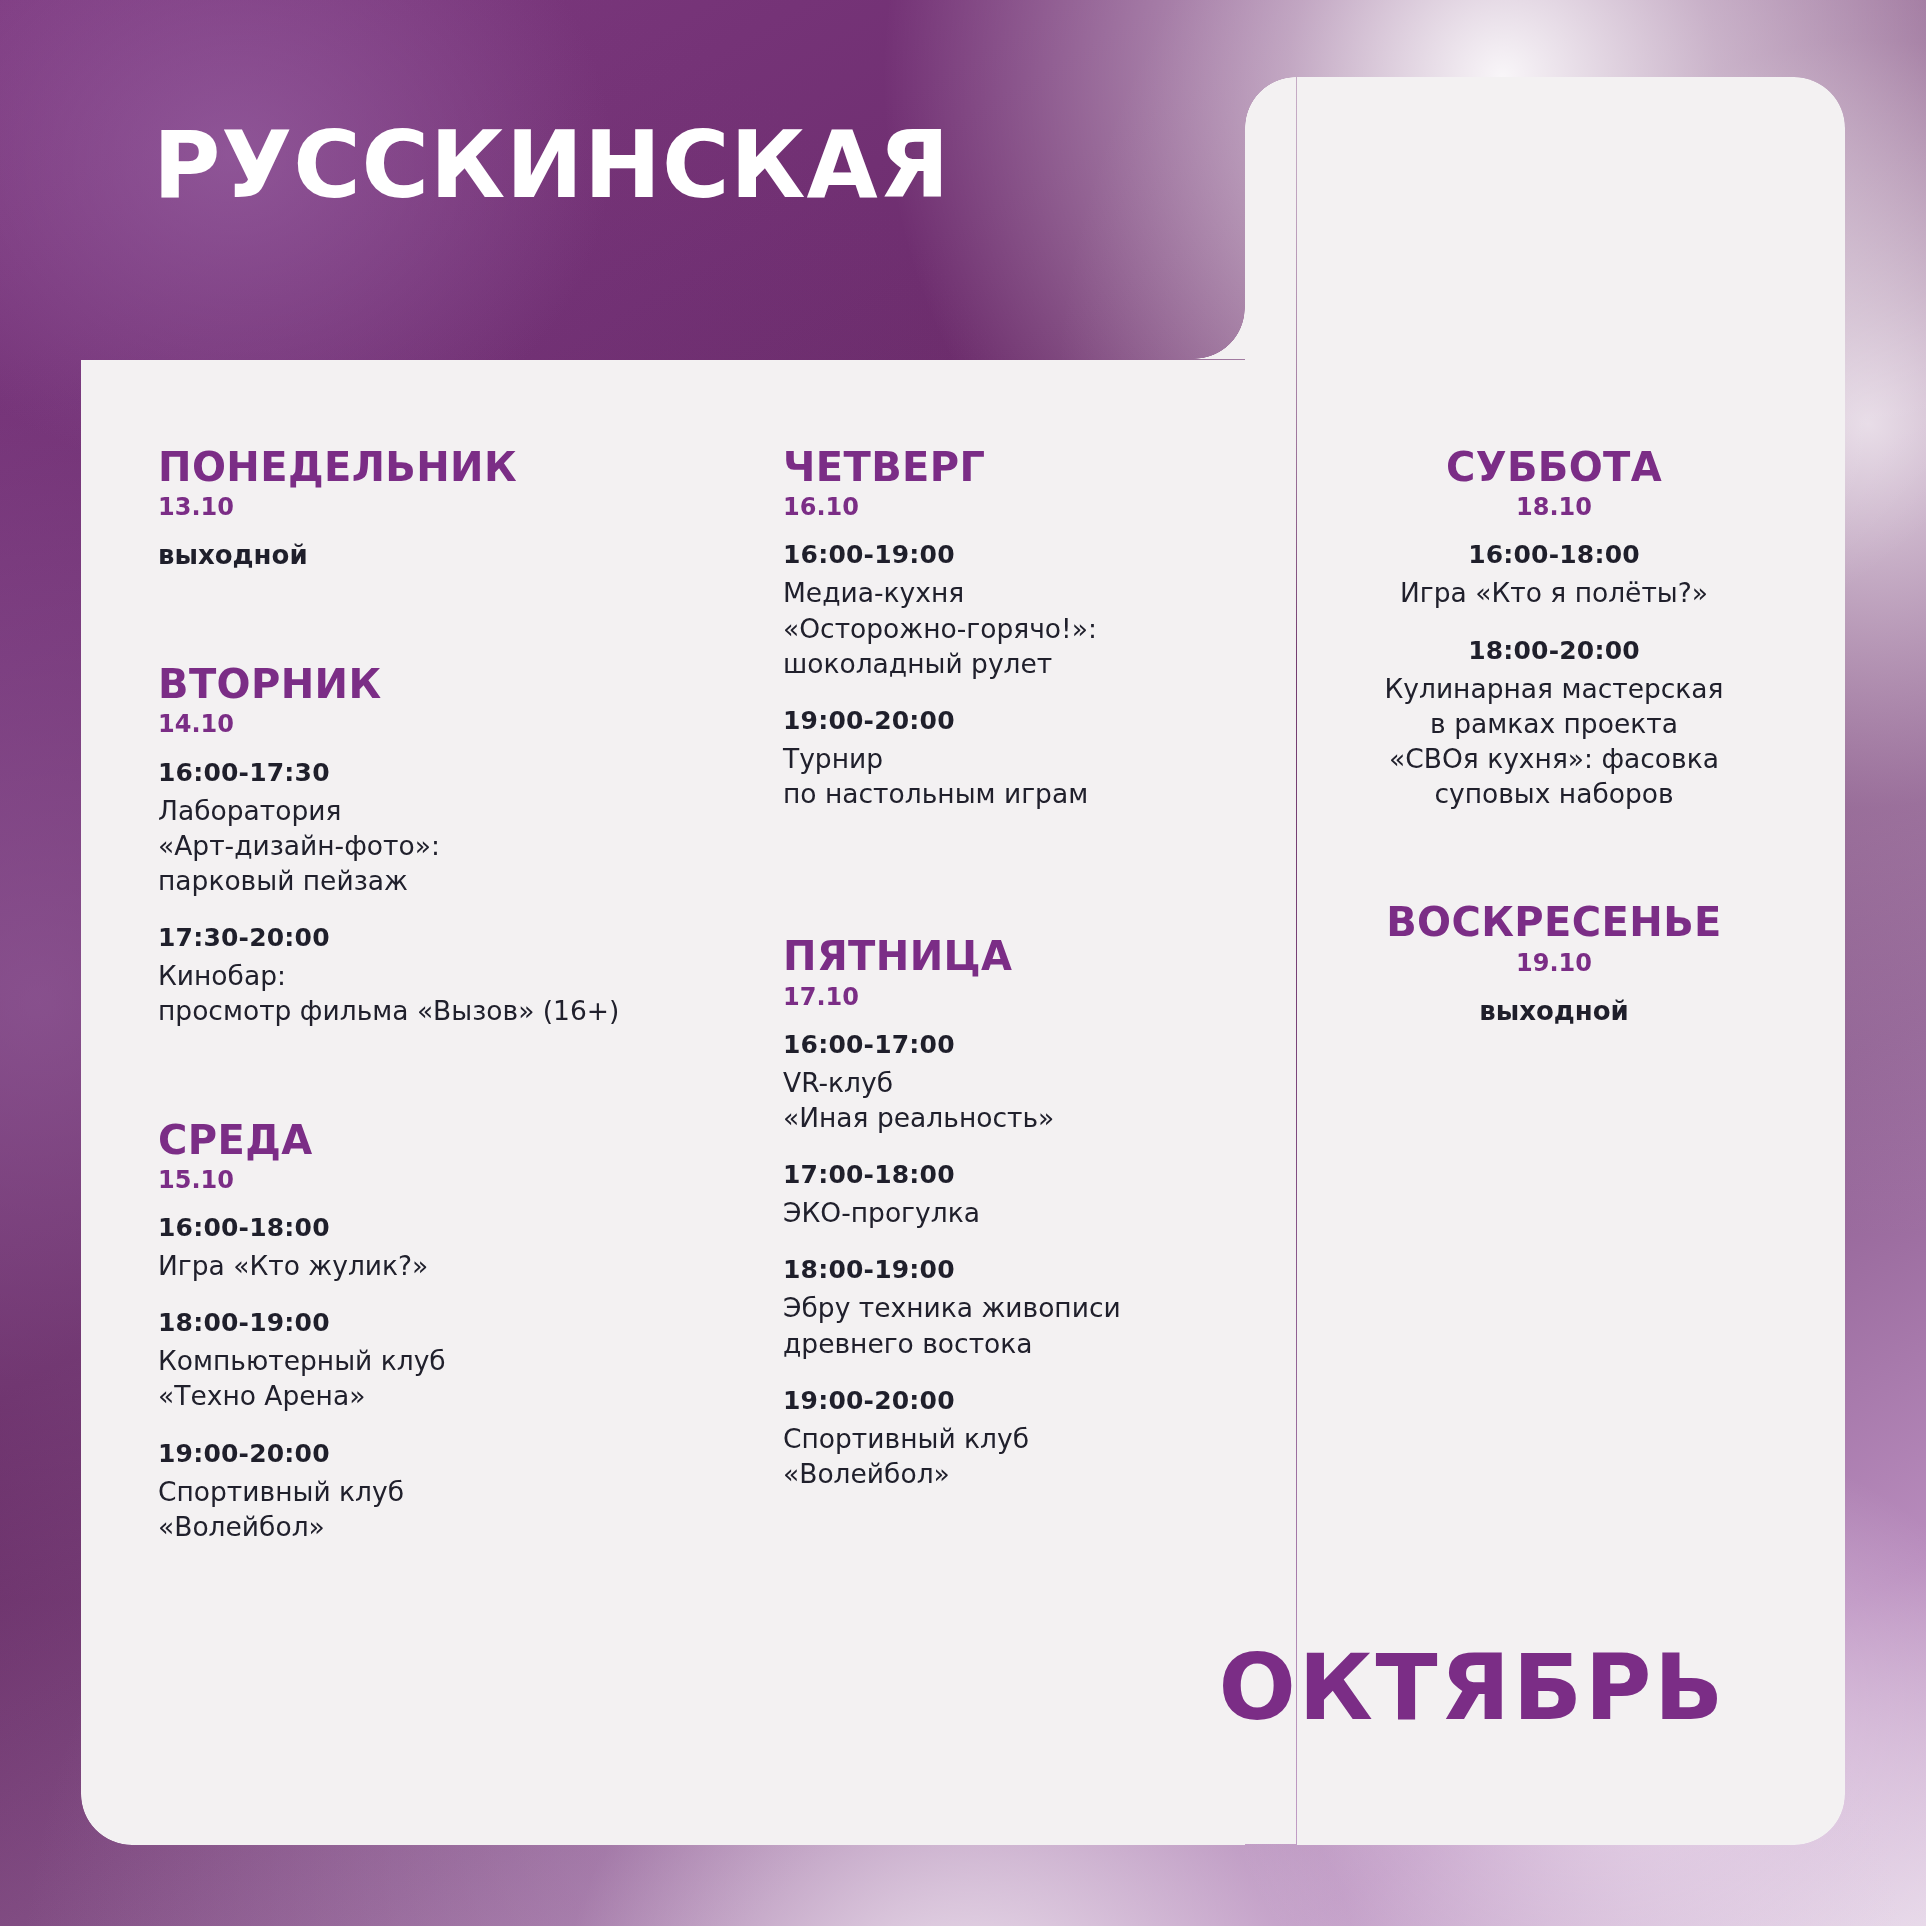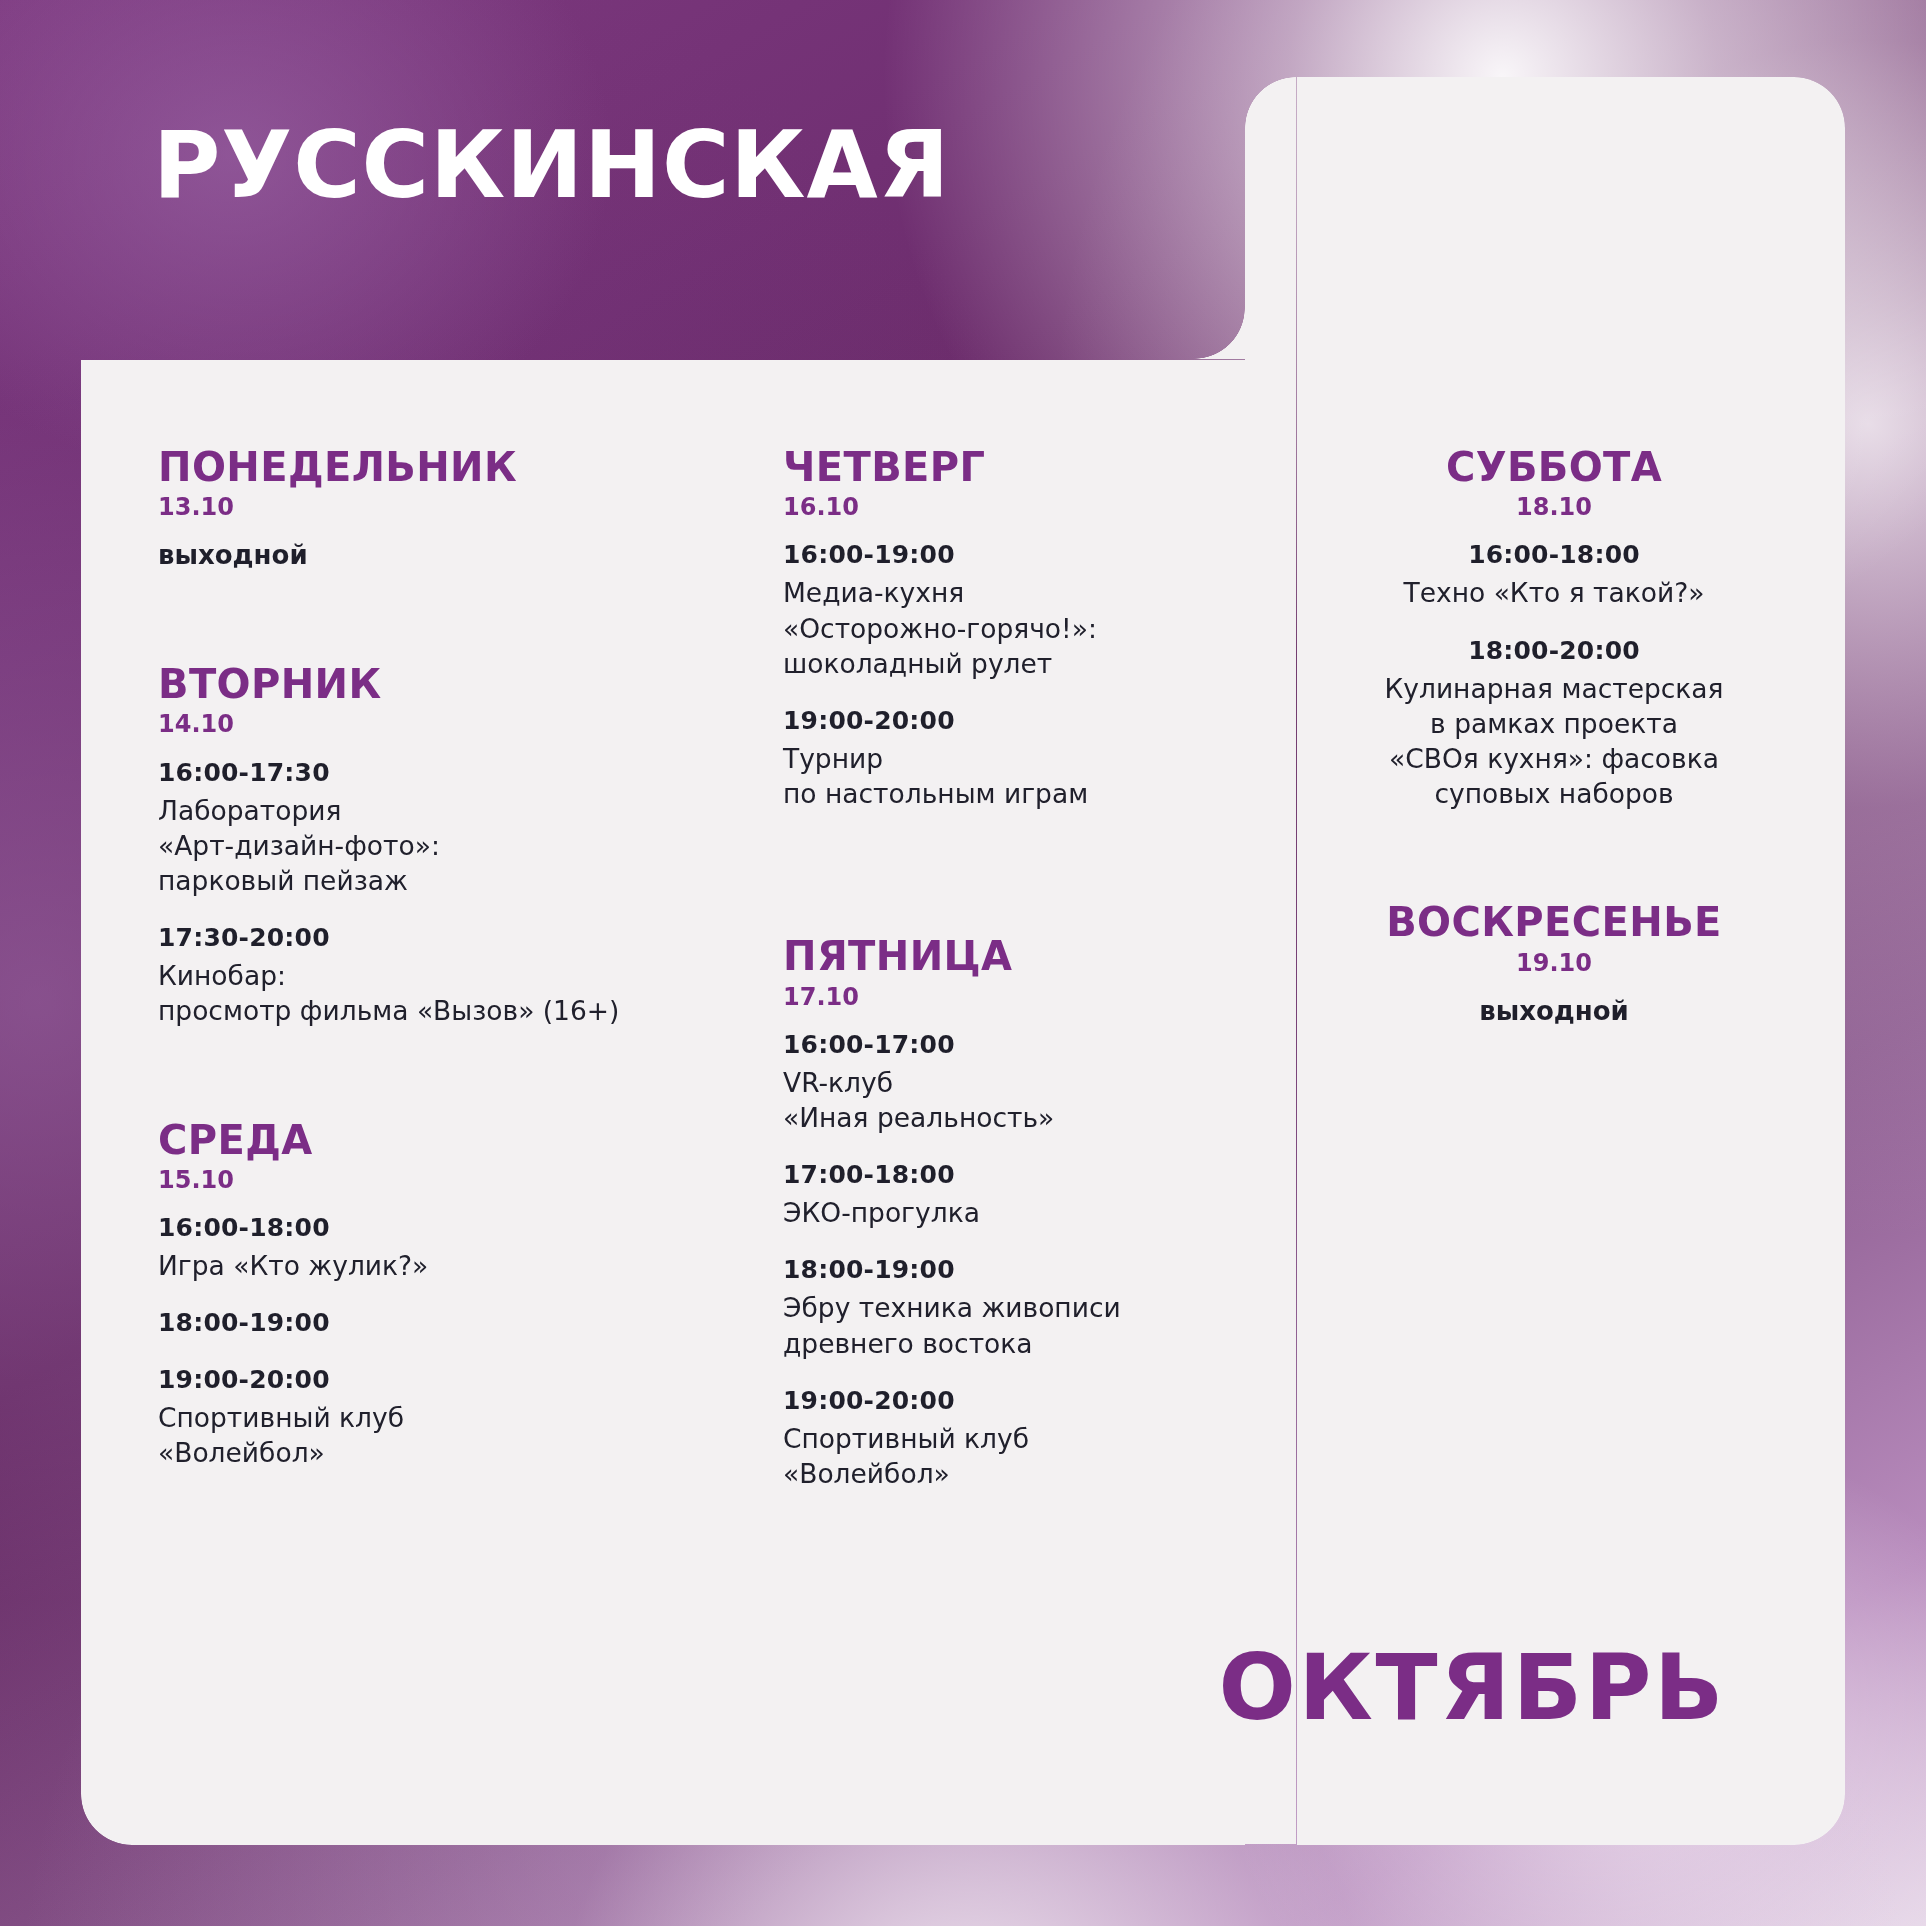--- a/index.html
+++ b/index.html
@@ -195,20 +195,22 @@
 
       <div class="day-block">
         <div class="day-name">СРЕДА</div>
         <div class="day-date">15.10</div>
         <div class="event">
           <div class="event-time">16:00-18:00</div>
           <div class="event-desc">Игра «Кто жулик?»</div>
         </div>
         <div class="event">
           <div class="event-time">18:00-19:00</div>
+          <div class="event-desc">Компьютерный клуб
+«Техно Арена»</div>
         </div>
         <div class="event">
           <div class="event-time">19:00-20:00</div>
           <div class="event-desc">Спортивный клуб
 «Волейбол»</div>
         </div>
       </div>
 
     </div>
 
@@ -258,21 +260,21 @@
 
     </div>
 
     <div class="col col-3">
 
       <div class="day-block">
         <div class="day-name">СУББОТА</div>
         <div class="day-date">18.10</div>
         <div class="event">
           <div class="event-time">16:00-18:00</div>
-          <div class="event-desc">Техно «Кто я такой?»</div>
+          <div class="event-desc">Игра «Кто я полёты?»</div>
         </div>
         <div class="event">
           <div class="event-time">18:00-20:00</div>
           <div class="event-desc">Кулинарная мастерская
 в рамках проекта
 «СВОя кухня»: фасовка
 суповых наборов</div>
         </div>
       </div>
 

